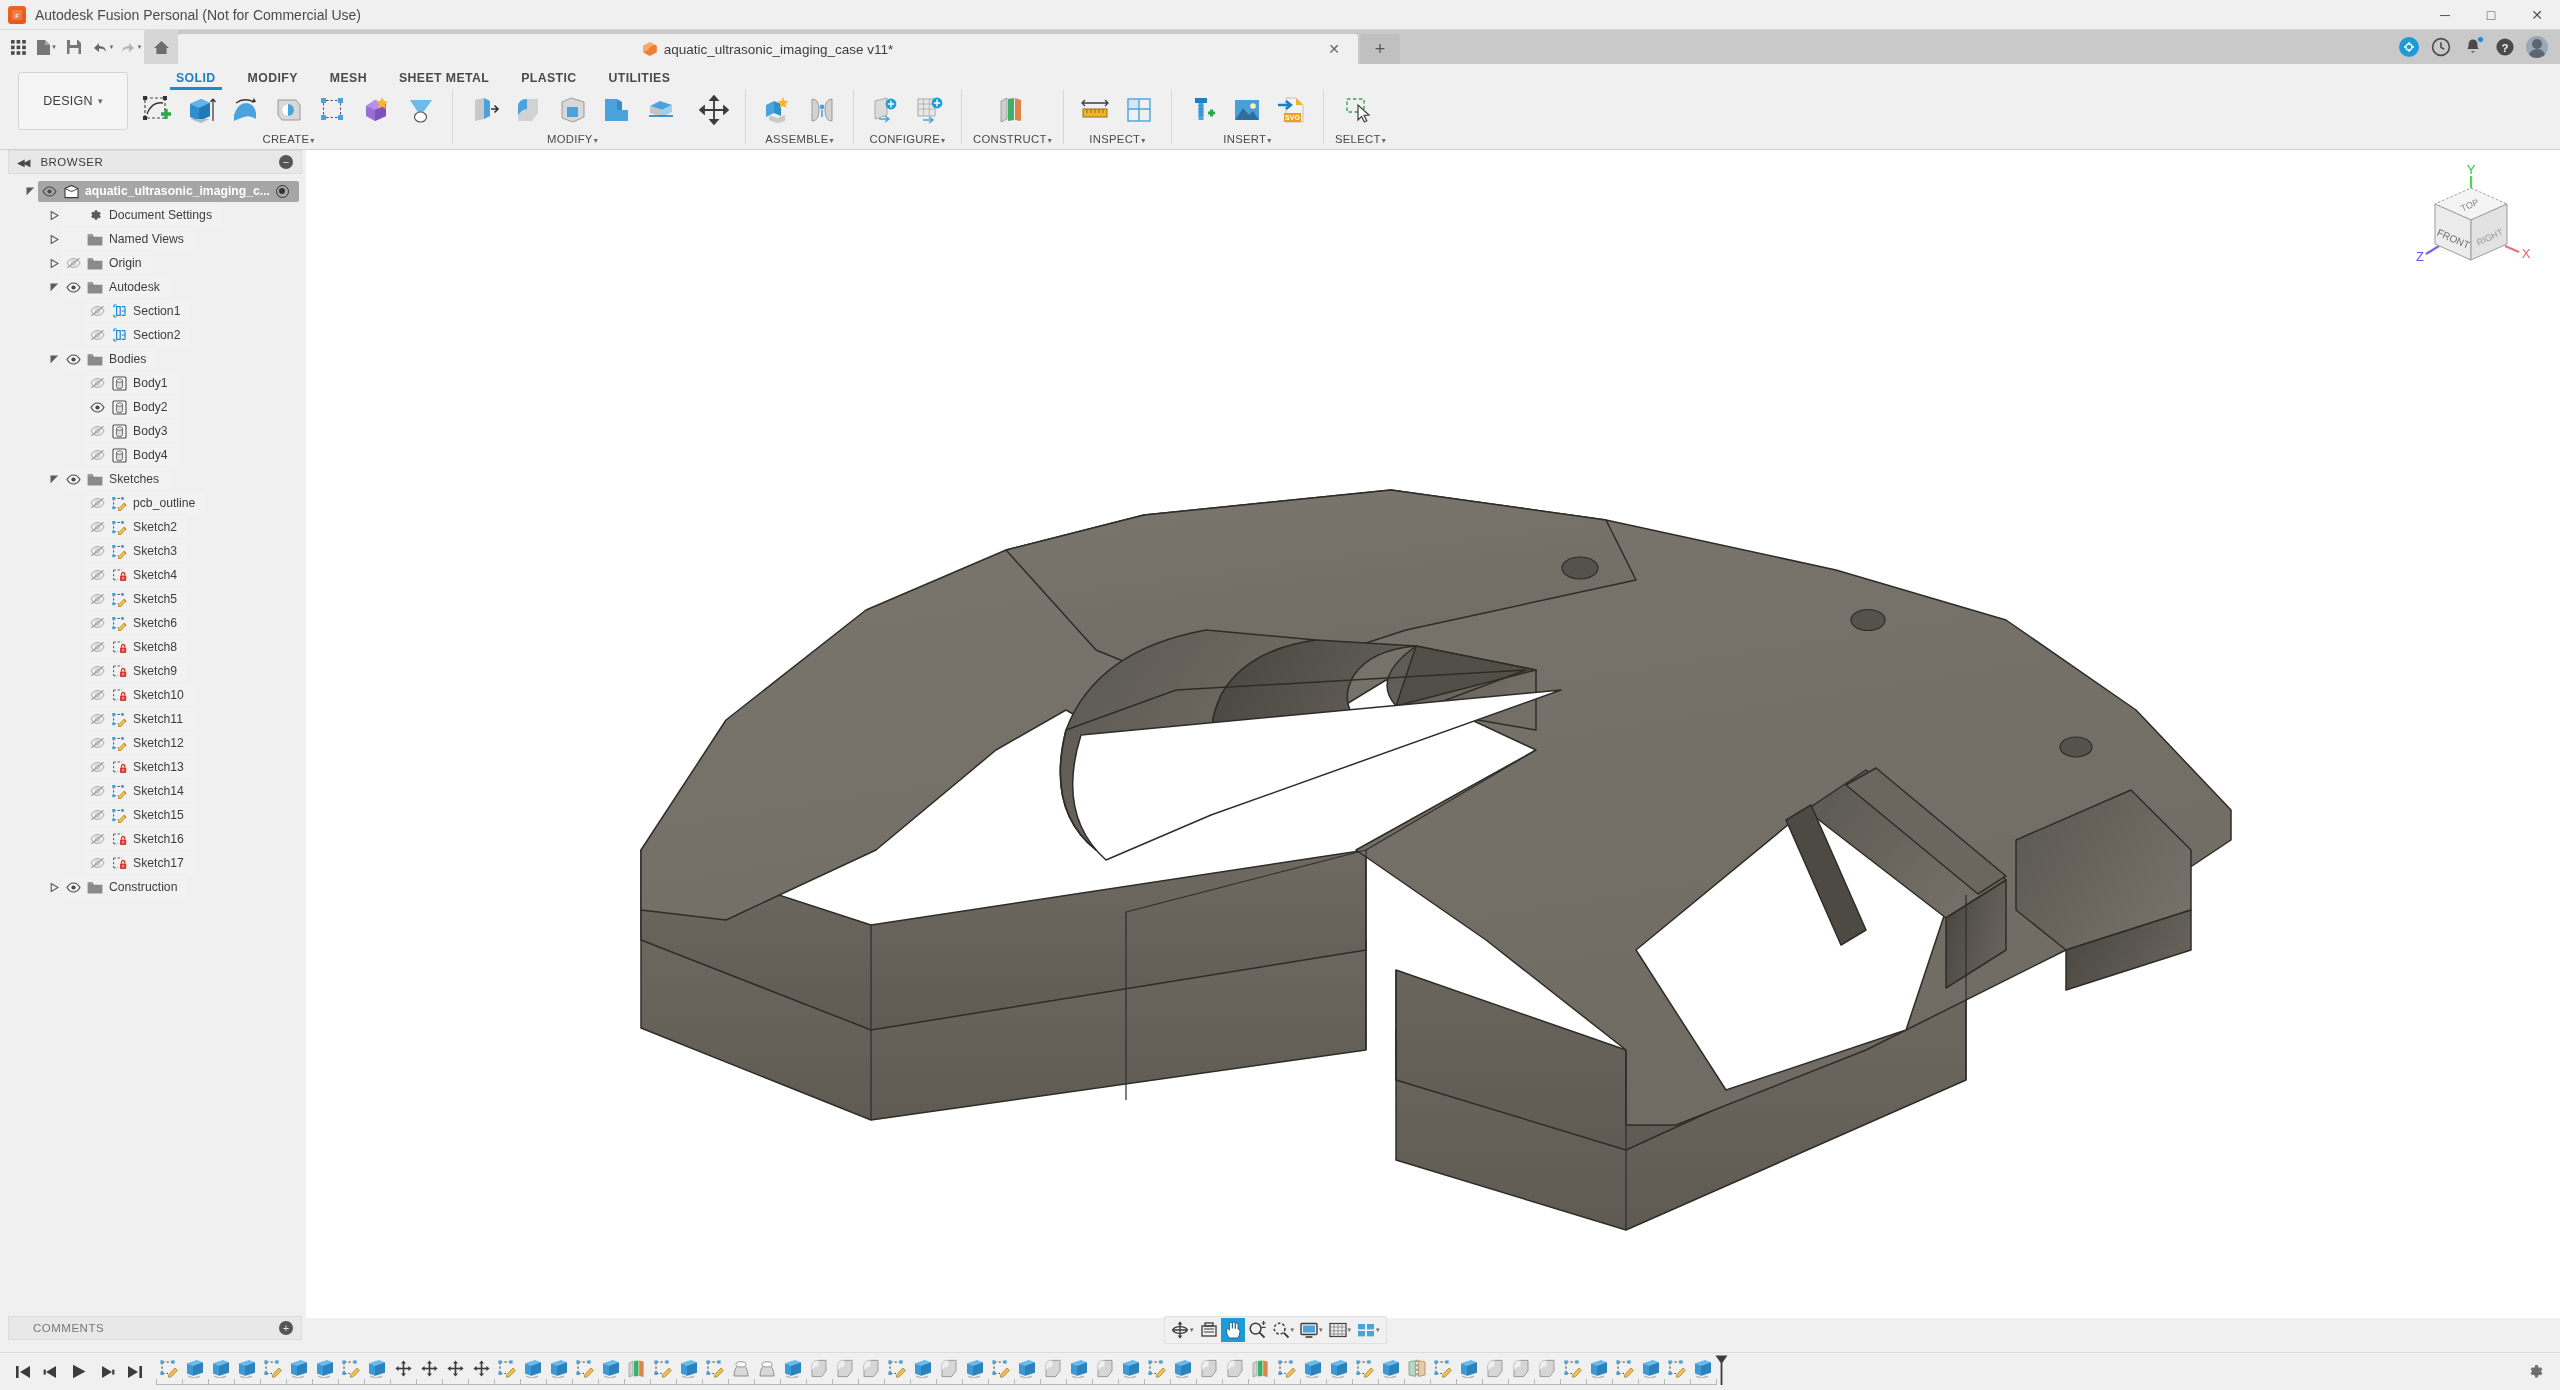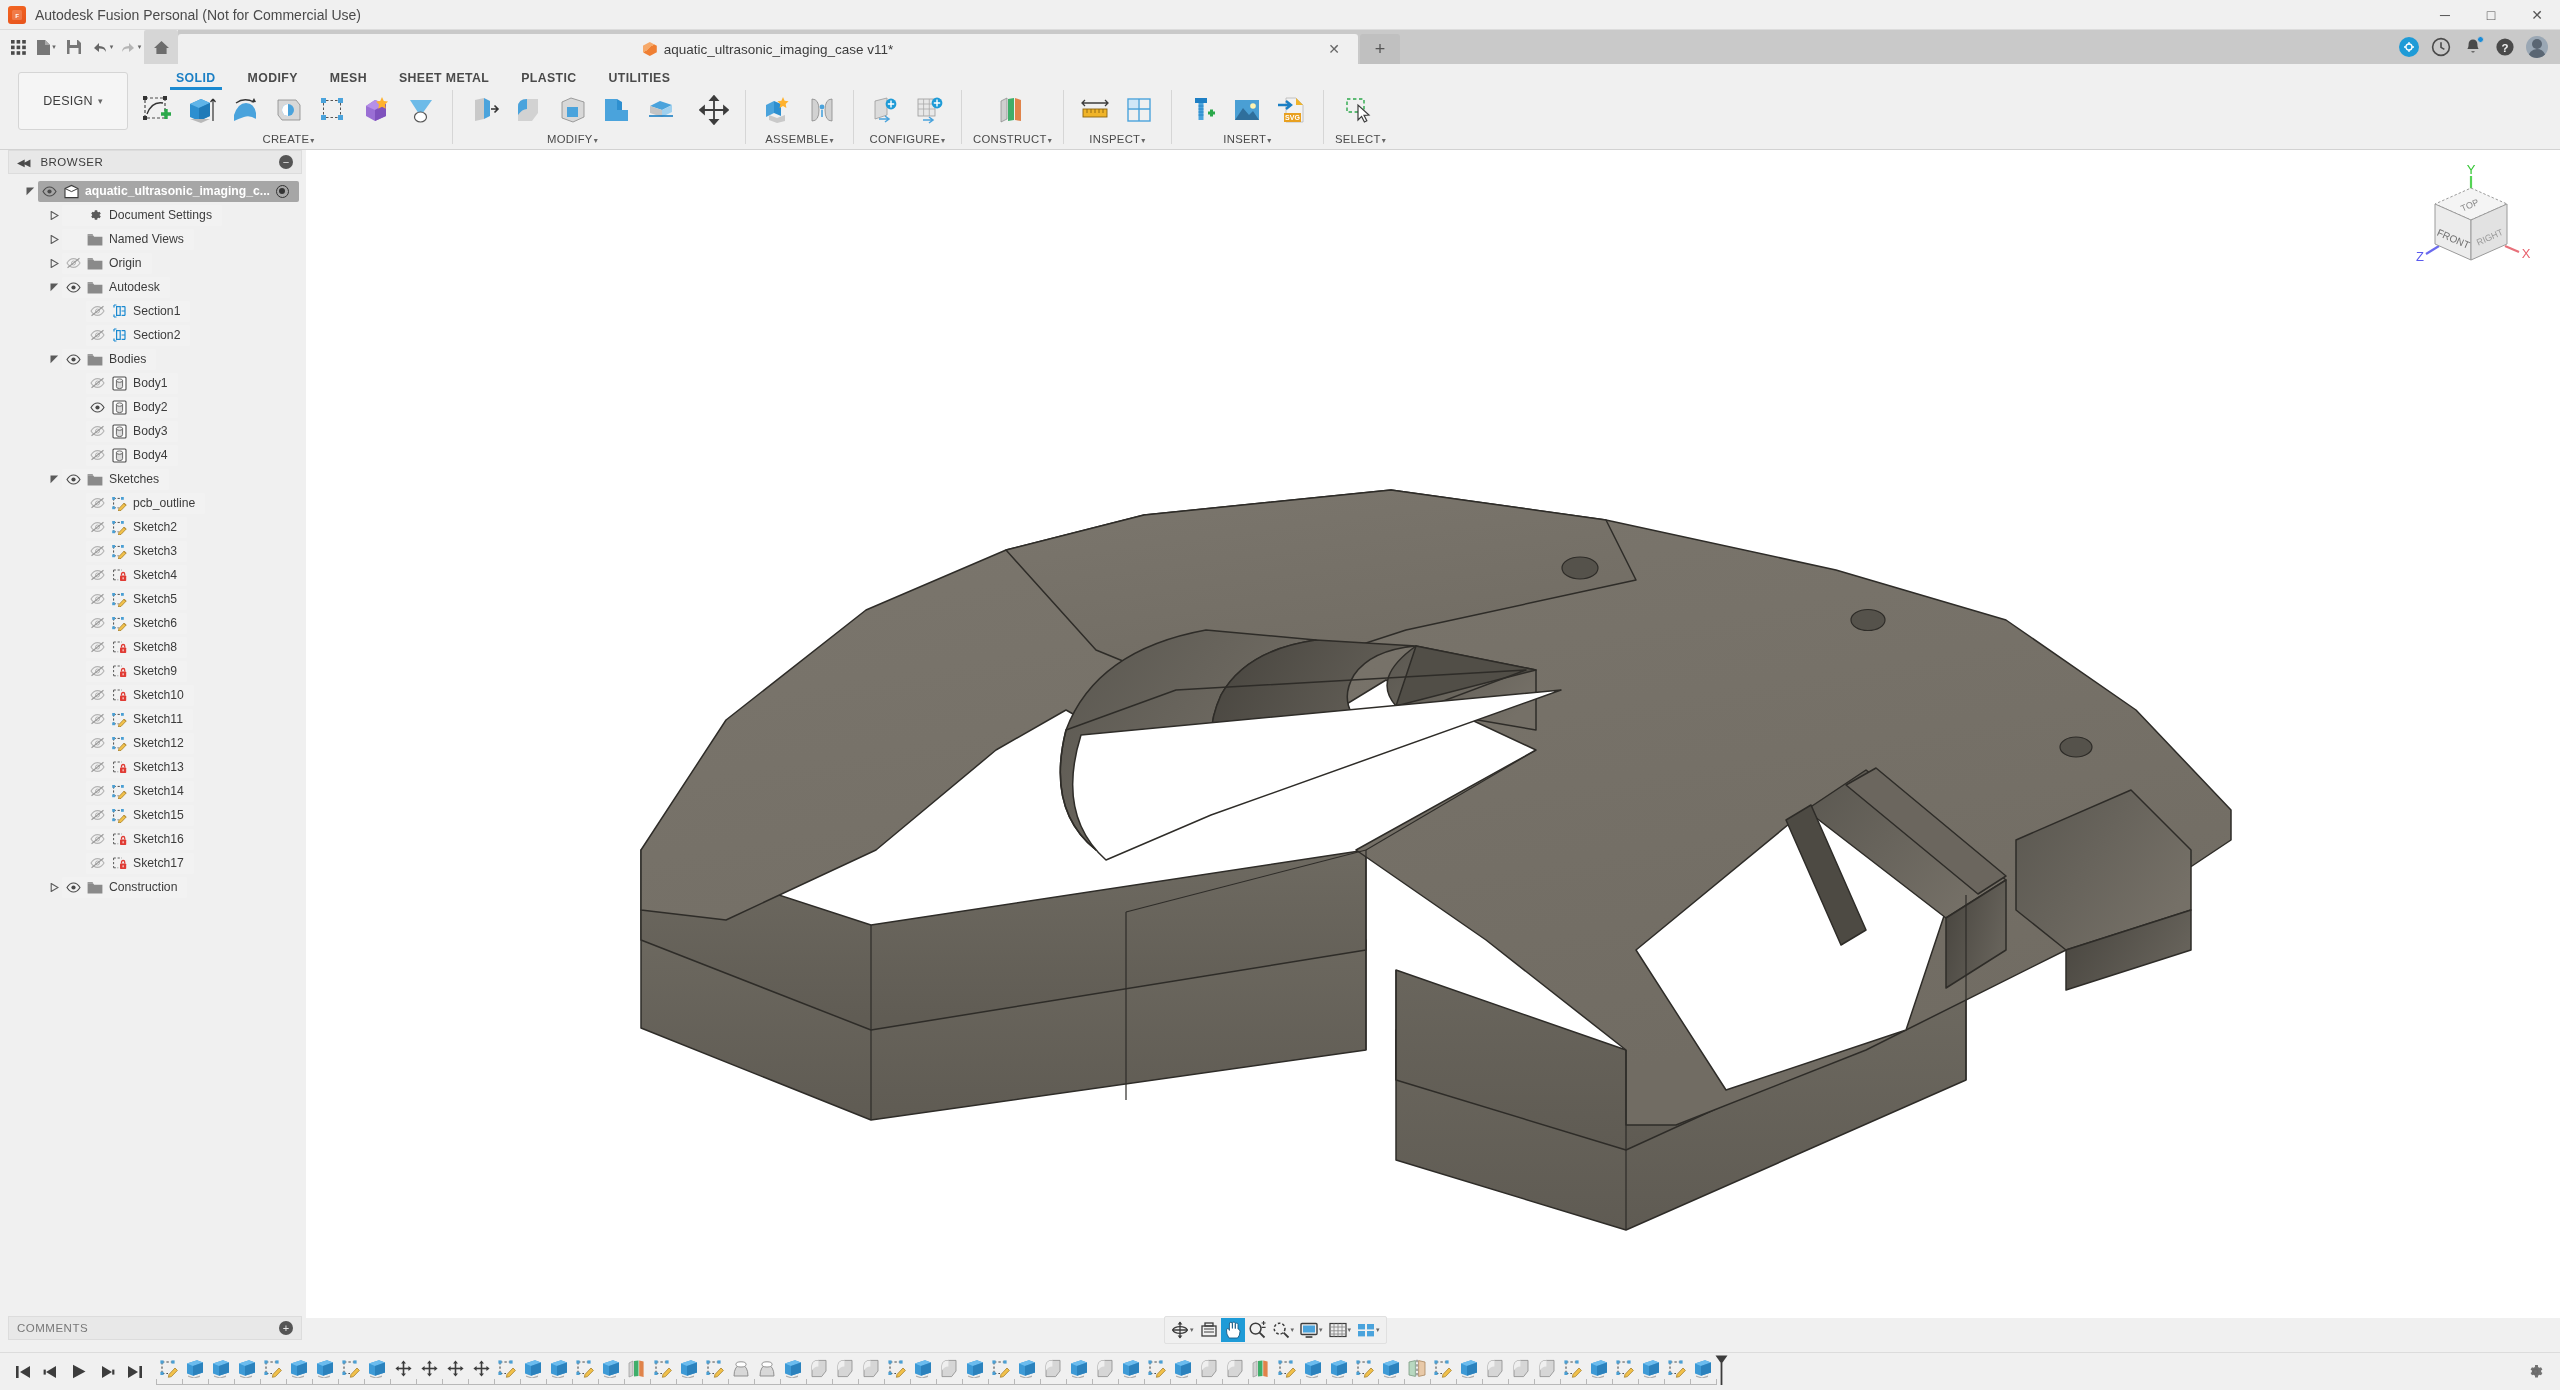--- a/index.html
+++ b/index.html
@@ -123,21 +123,21 @@
     height:28px; background:#f0f0f0; display:flex; align-items:center;
     border:1px solid #e0e0e0; border-radius:2px; padding:0 3px;
   }
   .nav{ height:24px; display:flex; align-items:center; justify-content:center; padding:0 3px; color:#3c3c3c;}
   .nav.active{ background:#1e9bd7; }
   
   #comments{
     position:absolute; top:1316px; left:8px; width:294px; height:24px;
     background:#e8e8e8; border:1px solid #dcdcdc; display:flex; align-items:center; padding:0 8px;
   }
-  #comments-title{ margin-left:0; font-size:11.5px; color:#777; letter-spacing:.5px; }
+  #comments-title{ margin-left:16px; font-size:11.5px; color:#777; letter-spacing:.5px; }
   #comments-add{ margin-left:auto; width:14px;height:14px;border-radius:50%;background:#555;
     color:#e8e8e8;display:flex;align-items:center;justify-content:center;font-size:11px;line-height:1;}
   
   #timeline{
     position:absolute; top:1352px; left:0; width:2560px; height:38px;
     background:#f0f0f0; border-top:1px solid #dcdcdc; display:flex; align-items:center;
   }
   #tl-controls{ display:flex; align-items:center; padding-left:10px; gap:2px; }
   .tlc{ width:26px;height:26px;display:flex;align-items:center;justify-content:center;color:#3c3c3c;}
   #tl-track{ position:relative; display:flex; align-items:flex-start; height:38px; margin-left:8px;}

